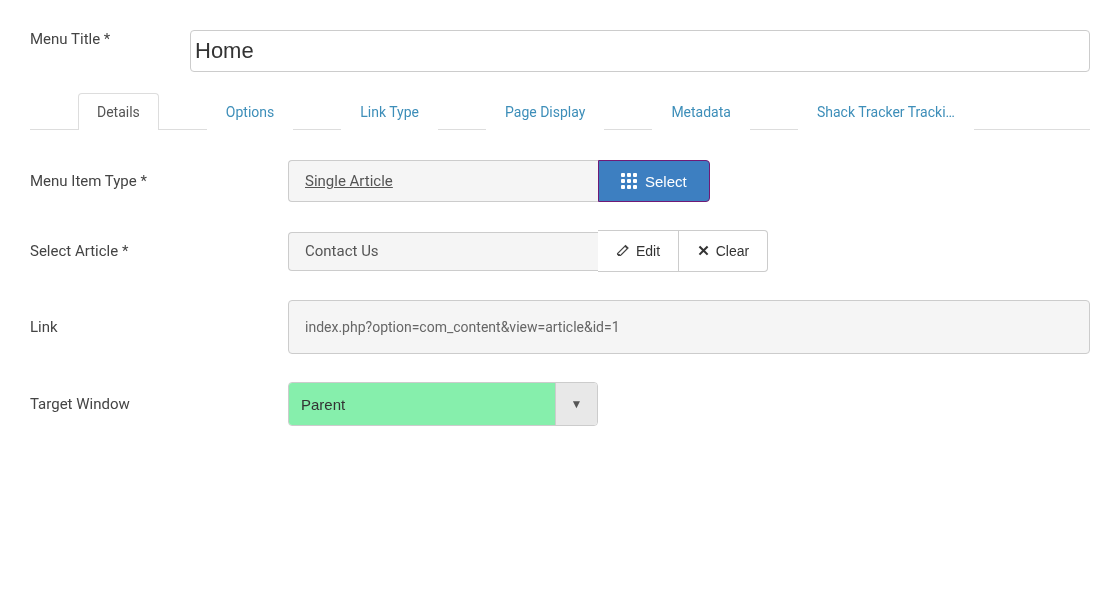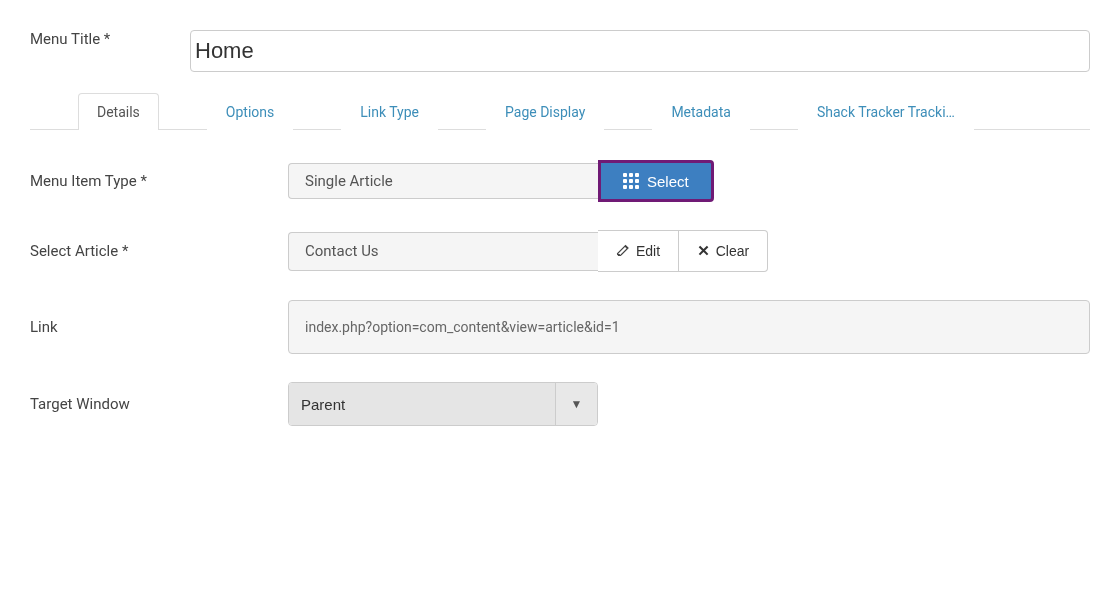--- a/index.html
+++ b/index.html
@@ -99,30 +99,31 @@
 
     
     .menu-item-type-display {
       background: #f5f5f5;
       border: 1px solid #ccc;
       border-radius: 4px 0 0 4px;
       padding: 9px 16px;
       font-size: 15px;
       color: #555;
       min-width: 310px;
-      height: 36px;
+      height: 42px;
       display: flex;
       align-items: center;
       border-right: none;
+      text-decoration: underline;
     }
 
     .btn-select {
       background: #3d7fc1;
       color: #fff;
-      border: 3px solid #701a75;
+      border: 1px solid #701a75;
       border-radius: 0 4px 4px 0;
       height: 42px;
       padding: 0 22px;
       font-size: 15px;
       cursor: pointer;
       display: flex;
       align-items: center;
       gap: 8px;
       white-space: nowrap;
     }
@@ -201,21 +202,21 @@
     }
 
     .target-select {
       flex: 1;
       border: none;
       outline: none;
       height: 42px;
       padding: 0 12px;
       font-size: 15px;
       color: #333;
-      background: #e5e5e5;
+      background: #86efac;
       appearance: none;
       -webkit-appearance: none;
     }
 
     .target-select-arrow {
       width: 42px;
       height: 42px;
       display: flex;
       align-items: center;
       justify-content: center;

